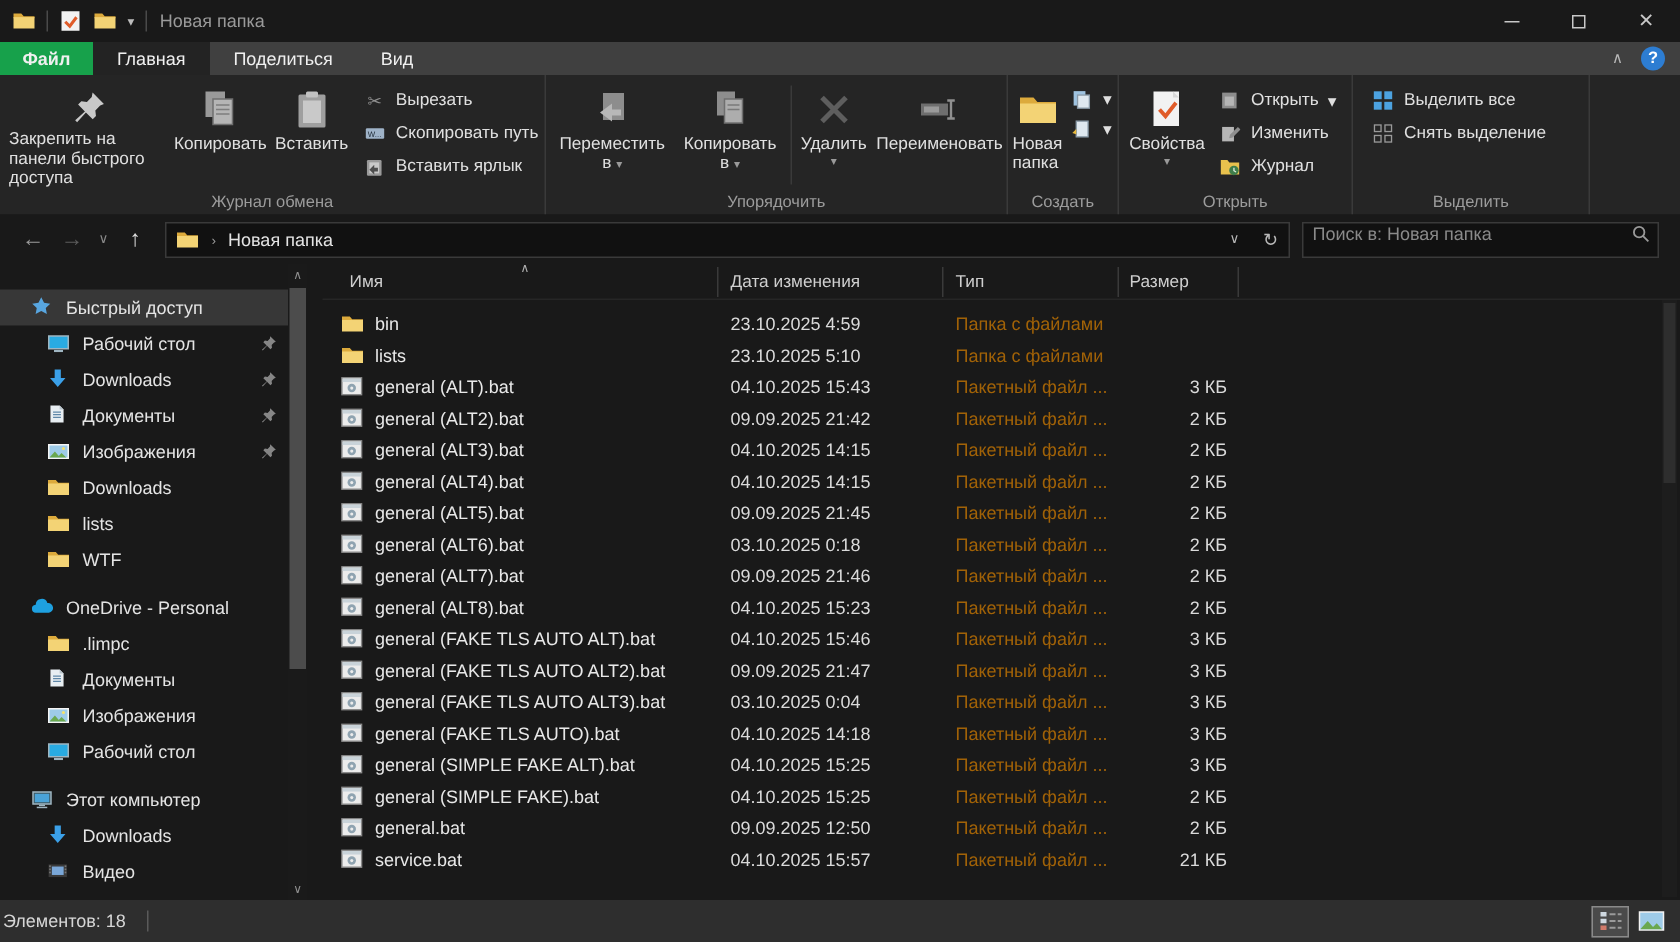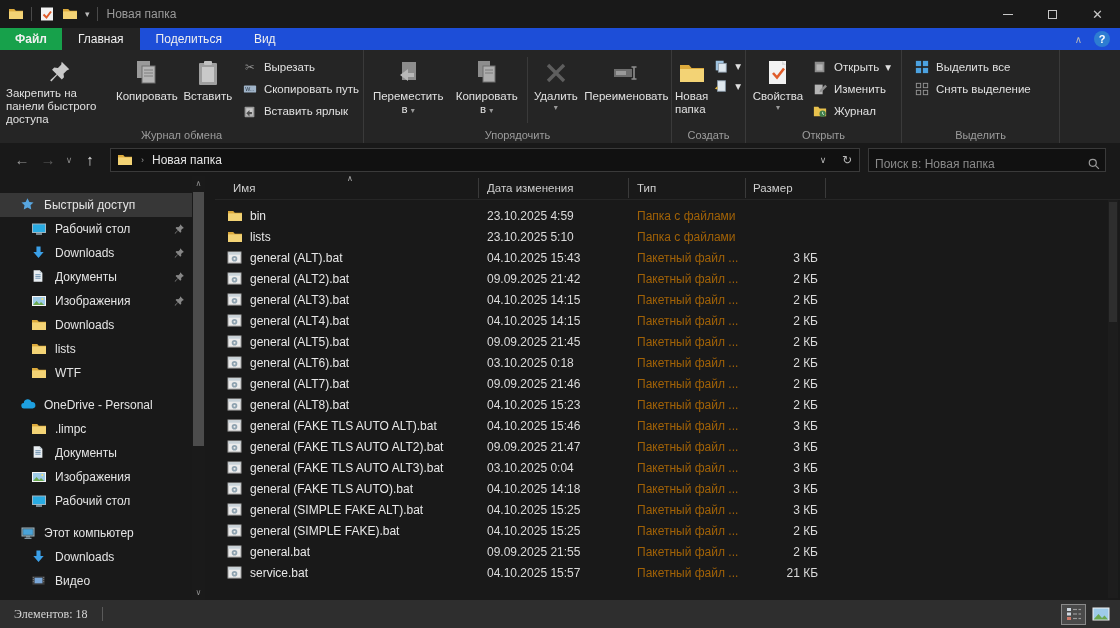--- a/index.html
+++ b/index.html
@@ -14,21 +14,21 @@
   .qat .icon16 { width:16px; height:16px; display:inline-flex; }
   .qat .chev { color:#bdbdbd; font-size:9px; line-height:1; }
   .title-text { color:#9a9a9a; margin-left:9px; }
   .win-controls { margin-left:auto; display:flex; height:28px; }
   .win-btn { width:45px; height:28px; display:flex; align-items:center; justify-content:center; color:#c8c8c8; }
   .g-min { width:10px; height:1px; background:#c8c8c8; }
   .g-max { width:9px; height:9px; border:1px solid #c8c8c8; }
   .g-close { font-size:13px; color:#c8c8c8; }
 
   
-  .tabbar { position:absolute; top:28px; left:0; right:0; height:22px; background:#1d4ed8; display:flex; align-items:stretch; }
+  .tabbar { position:absolute; top:28px; left:0; right:0; height:22px; background:#404040; display:flex; align-items:stretch; }
   .tab { padding:0 16px; display:flex; align-items:center; color:#f0f0f0; }
   .tab-file { background:var(--accent); font-weight:bold; padding:0 15px; }
   .tab-active { background:#232323; }
   .tabbar-right { margin-left:auto; display:flex; align-items:center; gap:12px; padding-right:10px; }
   .ribbon-collapse { color:#b8b8b8; font-size:10px; }
   .help-btn { width:16px; height:16px; border-radius:50%; background:var(--help-blue); color:#fff; font-size:11px; font-weight:bold; display:flex; align-items:center; justify-content:center; }
 
   
   .ribbon { position:absolute; top:50px; left:0; right:0; height:93px; background:#252525; display:flex; }
   .rgroup { position:relative; height:93px; border-right:1px solid #3a3a3a; }
@@ -49,21 +49,21 @@
   .navbar { position:absolute; top:143px; left:0; right:0; height:33px; background:#191919; display:flex; align-items:center; }
   .nav-arrows { display:flex; align-items:center; gap:2px; padding:0 4px 0 10px; }
   .nav-a { width:24px; text-align:center; font-size:15px; }
   .addr-box { width:750px; height:24px; background:#111; border:1px solid #3a3a3a; display:flex; align-items:center; margin-left:4px; }
   .addr-box .icon16 { width:16px; height:16px; margin:0 4px 0 6px; }
   .addr-crumb { color:#e4e4e4; padding:0 4px; }
   .addr-chev { color:#9a9a9a; font-size:9px; padding:0 4px; }
   .addr-right { margin-left:auto; display:flex; align-items:center; height:100%; }
   .addr-drop,.addr-refresh { width:24px; height:100%; display:flex; align-items:center; justify-content:center; color:#b9b9b9; }
   .addr-drop { font-size:9px; }
-  .search-box { width:238px; height:24px; background:#111; border:1px solid #3a3a3a; margin-left:8px; display:flex; align-items:flex-end; }
+  .search-box { width:238px; height:24px; background:#111; border:1px solid #3a3a3a; margin-left:8px; display:flex; align-items:flex-start; }
   .search-box input { flex:1; background:transparent; border:none; outline:none; color:#c9c9c9; font-family:inherit; font-size:12px; padding:0 6px; }
   .search-box input::placeholder { color:#8a8a8a; }
   .search-glyph { width:22px; display:flex; justify-content:center; }
 
   
   .main { position:absolute; top:176px; left:0; right:0; height:424px; display:flex; }
   .sidebar { width:192px; position:relative; overflow:hidden; padding-top:17px; }
   .sb-item { height:24px; display:flex; align-items:center; gap:8px; padding-left:20px; position:relative; }
   .sb-item.lvl1 { padding-left:31px; }
   .sb-item.gap { margin-top:8px; }
@@ -86,21 +86,21 @@
   .frow .ficon { width:16px; height:16px; margin-left:12px; flex:none; display:inline-flex; }
   .frow .fname { margin-left:7px; color:#e8e8e8; white-space:nowrap; }
   .frow .fdate { position:absolute; left:272px; color:#dadada; }
   .frow .ftype { position:absolute; left:422px; color:#a16207; }
   .frow .fsize { position:absolute; left:500px; width:103px; text-align:right; color:#dadada; }
   .list-scroll { position:absolute; top:24px; right:2px; width:10px; height:398px; background:#1d1d1d; }
   .list-thumb { position:absolute; top:2px; left:1px; width:8px; height:120px; background:#2e2e2e; }
 
   
   .statusbar { position:absolute; bottom:0; left:0; right:0; height:28px; background:#2e2e2e; display:flex; align-items:center; }
-  .status-text { padding-left:14px; color:#d6d6d6;font-family:Liberation Serif, serif; }
+  .status-text { padding-left:2px; color:#d6d6d6; }
   .status-sep { width:1px; height:14px; background:#5a5a5a; margin-left:14px; }
   .view-btns { margin-left:auto; display:flex; gap:2px; padding-right:7px; }
   .view-btn { width:25px; height:21px; display:flex; align-items:center; justify-content:center; }
   .view-btn.active { background:#4a4a4a; border:1px solid #8a8a8a; }
 </style>
 </head>
 <body>
 
 <div class="app">
 
@@ -861,21 +861,21 @@
         <div class="frow">
     <span class="ficon">
             <svg viewBox="0 0 16 16" width="15" height="15">
               <rect x="1" y="2" width="14" height="12" fill="#ececec" stroke="#8a8a8a"></rect>
               <rect x="1.5" y="2.5" width="13" height="2.5" fill="#c9d3d9"></rect>
               <circle cx="8" cy="9.3" r="3" fill="#8fa3b0"></circle>
               <circle cx="8" cy="9.3" r="1.1" fill="#ececec"></circle>
             </svg>
           </span>
     <span class="fname">general.bat</span>
-    <span class="fdate">09.09.2025 21:55</span>
+    <span class="fdate">09.09.2025 12:50</span>
     <span class="ftype">Пакетный файл ...</span>
     <span class="fsize">2 КБ</span>
   </div>
         <div class="frow">
     <span class="ficon">
             <svg viewBox="0 0 16 16" width="15" height="15">
               <rect x="1" y="2" width="14" height="12" fill="#ececec" stroke="#8a8a8a"></rect>
               <rect x="1.5" y="2.5" width="13" height="2.5" fill="#c9d3d9"></rect>
               <circle cx="8" cy="9.3" r="3" fill="#8fa3b0"></circle>
               <circle cx="8" cy="9.3" r="1.1" fill="#ececec"></circle>

